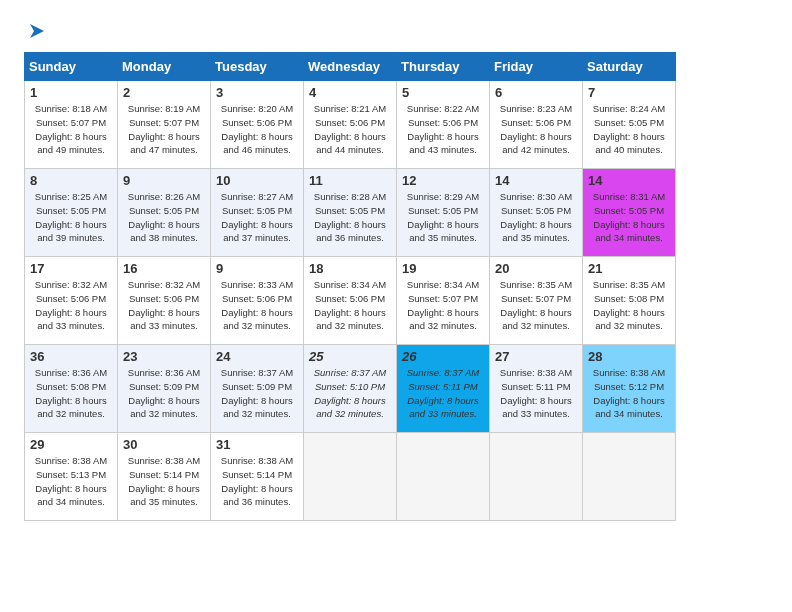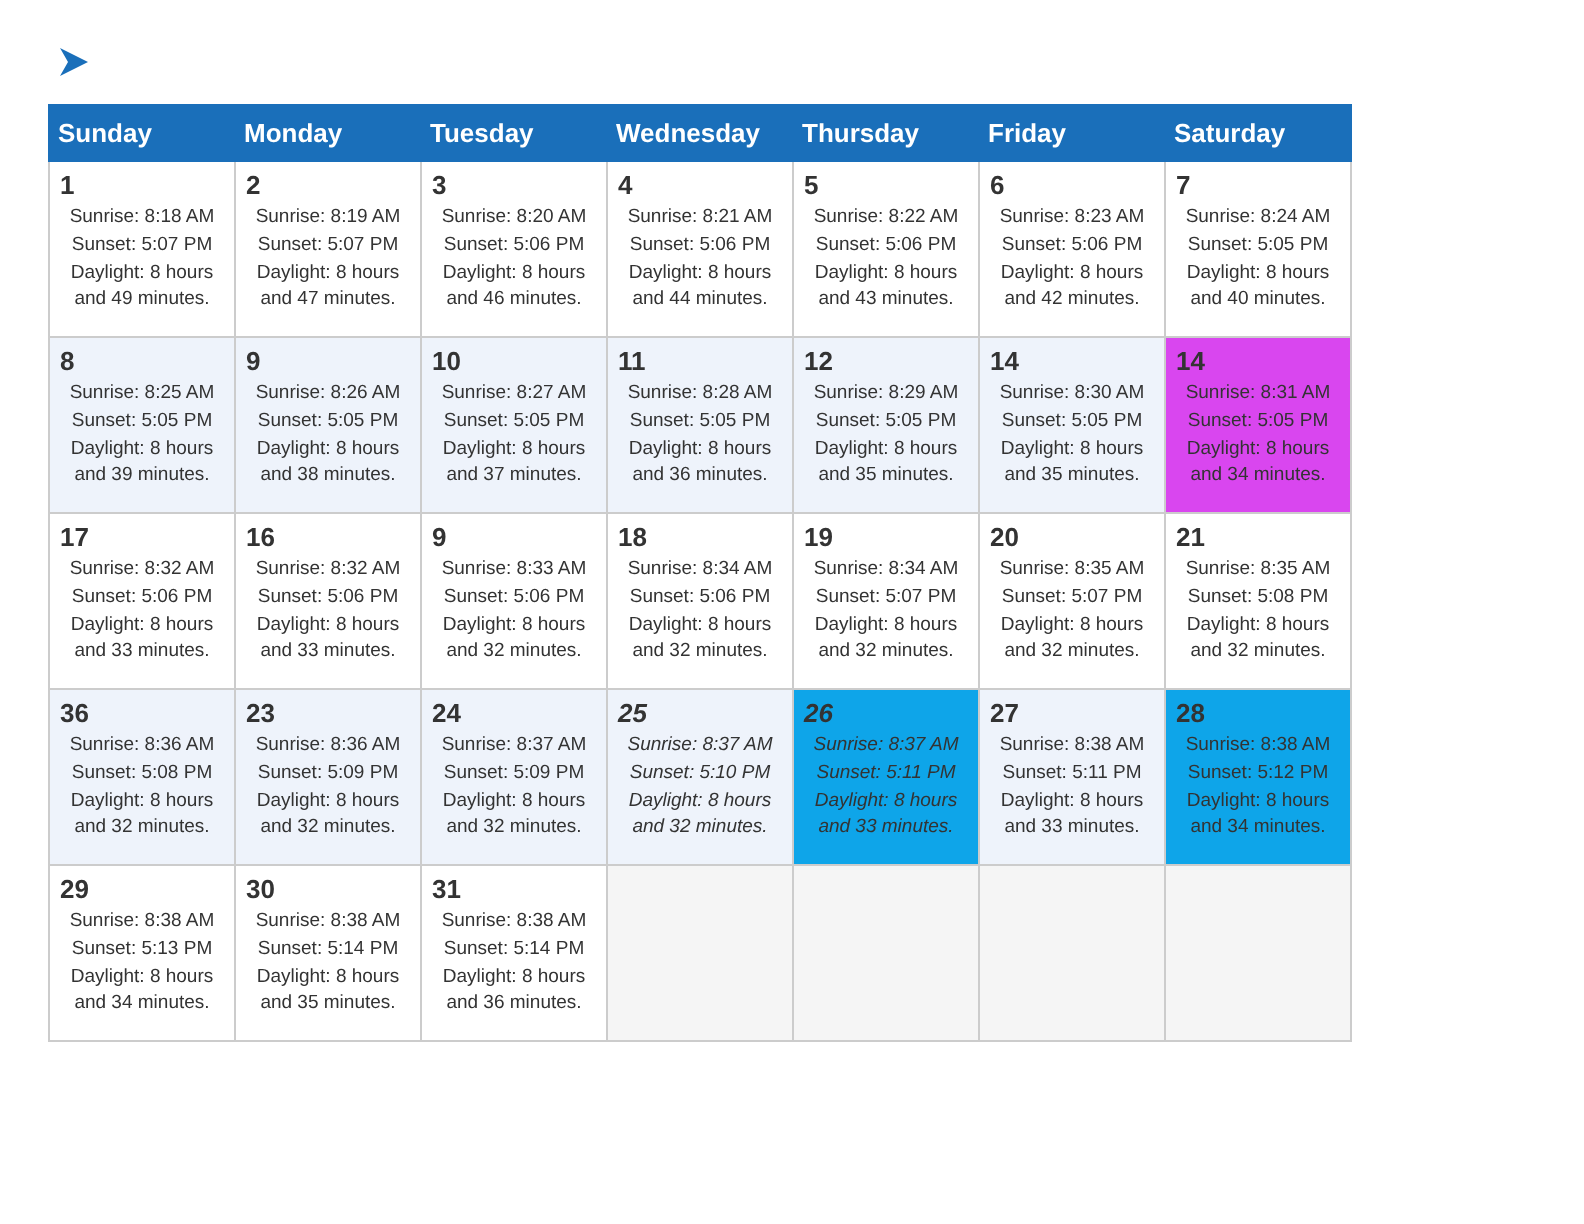--- a/index.html
+++ b/index.html
@@ -235,21 +235,21 @@
             <div class="cell-text">Sunrise: 8:37 AM<br>Sunset: 5:10 PM<br>Daylight: 8 hours and 32 minutes.</div>
           </td>
           <td style="background: #0ea5e9; font-style: italic;">
             <span class="day-number">26</span>
             <div class="cell-text">Sunrise: 8:37 AM<br>Sunset: 5:11 PM<br>Daylight: 8 hours and 33 minutes.</div>
           </td>
           <td style="background: rgb(238, 243, 251);">
             <span class="day-number">27</span>
             <div class="cell-text">Sunrise: 8:38 AM<br>Sunset: 5:11 PM<br>Daylight: 8 hours and 33 minutes.</div>
           </td>
-          <td style="background: #0ea5e9;">
+          <td style="background: #7dd3fc;">
             <span class="day-number">28</span>
             <div class="cell-text">Sunrise: 8:38 AM<br>Sunset: 5:12 PM<br>Daylight: 8 hours and 34 minutes.</div>
           </td>
         </tr>
         <tr>
           <td>
             <span class="day-number">29</span>
             <div class="cell-text">Sunrise: 8:38 AM<br>Sunset: 5:13 PM<br>Daylight: 8 hours and 34 minutes.</div>
           </td>
           <td>

